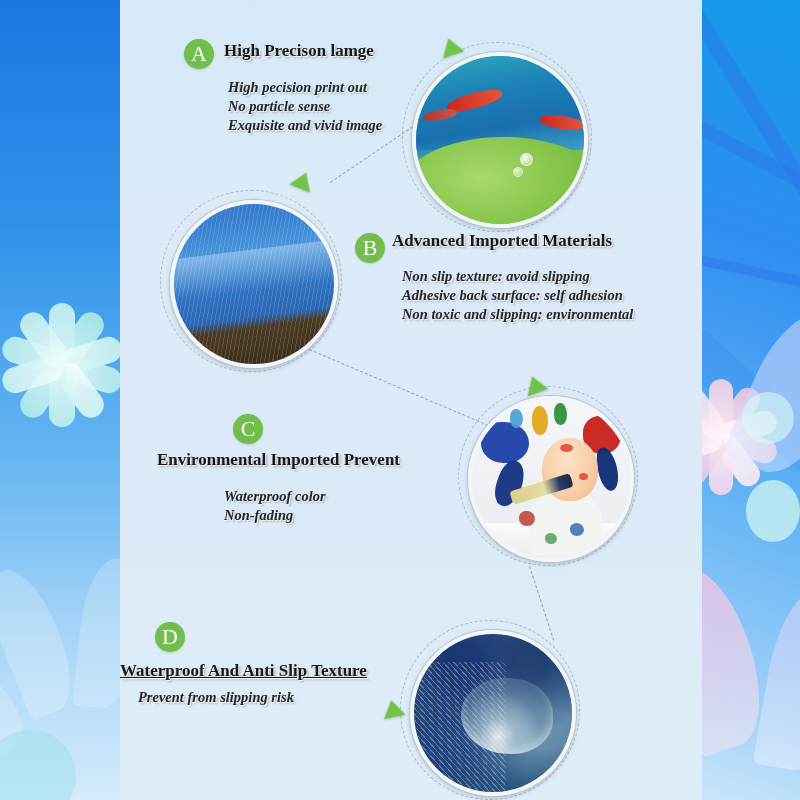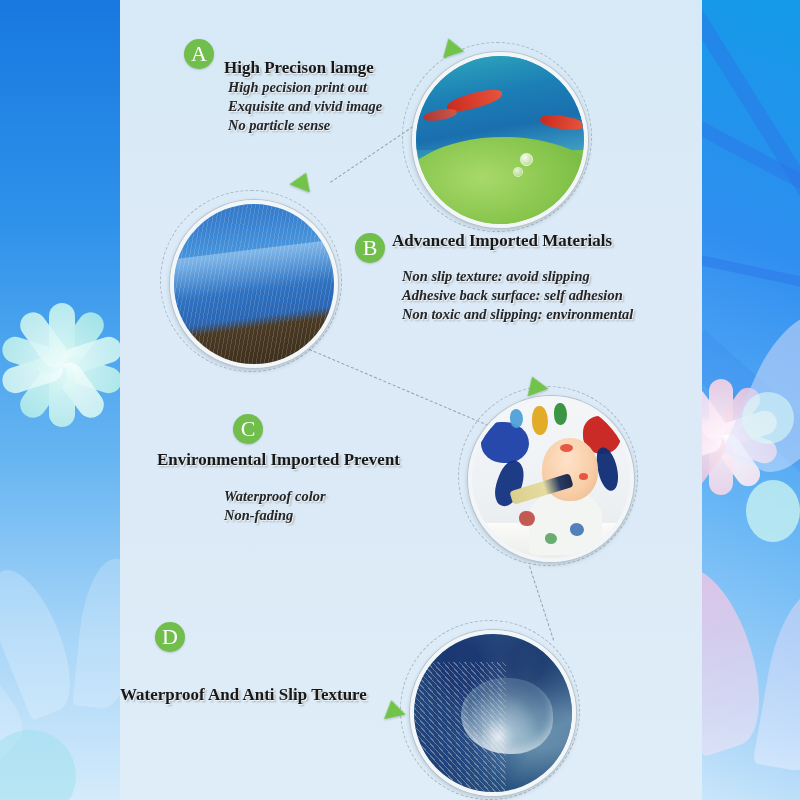--- a/index.html
+++ b/index.html
@@ -175,25 +175,25 @@
   <div class="ring-dash" style="left:402px;top:42px;width:188px;height:188px;"></div>
   <div class="ring-dash" style="left:160px;top:190px;width:180px;height:180px;"></div>
   <div class="ring-dash" style="left:458px;top:386px;width:178px;height:178px;"></div>
   <div class="ring-dash" style="left:400px;top:620px;width:178px;height:178px;"></div>
 
   <div class="dashline" style="left:330px;top:182px;width:120px;transform:rotate(-34deg);"></div>
   <div class="dashline" style="left:300px;top:345px;width:215px;transform:rotate(23deg);"></div>
   <div class="dashline" style="left:530px;top:566px;width:78px;transform:rotate(72deg);"></div>
 
   <div class="badge" style="left:184px;top:39px;">A</div>
-  <div class="f-head" style="left:224px;top:41px;margin-top:17px;">High Precison lamge</div>
+  <div class="f-head" style="left:224px;top:41px;">High Precison lamge</div>
   <div class="f-body" style="left:228px;top:78px;">
     <div>High pecision print out</div>
+    <div>No particle sense</div>
     <div>Exquisite and vivid image</div>
-    <div>No particle sense</div>
   </div>
 
   <div class="arrow" style="left:440px;top:38px;transform:rotate(-18deg);"></div>
 
   <div class="photo imgA" style="left:412px;top:52px;width:168px;height:168px;">
     <div class="inner">
       <div class="water"></div>
       <div class="pad"></div>
       <div class="koi" style="left:18%;top:22%;width:34%;height:9%;transform:rotate(-14deg);"></div>
       <div class="koi" style="left:4%;top:32%;width:20%;height:6%;transform:rotate(-8deg);opacity:.85;"></div>
@@ -244,22 +244,23 @@
       <div class="cheek" style="left:56%;top:28%;width:13px;height:8px;"></div>
       <div class="cheek" style="left:68%;top:46%;width:9px;height:7px;"></div>
       <div class="brush"></div>
       <div class="splat" style="left:30%;top:70%;width:10%;height:10%;background:#b8352a;opacity:.8;"></div>
       <div class="splat" style="left:62%;top:78%;width:9%;height:8%;background:#1e57a8;opacity:.75;"></div>
       <div class="splat" style="left:46%;top:84%;width:8%;height:7%;background:#2f8f3a;opacity:.7;"></div>
     </div>
   </div>
 
   <div class="badge" style="left:155px;top:622px;">D</div>
-  <div class="f-head" style="left:120px;top:685px;">Waterproof And Anti Slip Texture</div>
+  <div class="f-head" style="left:120px;top:661px;text-decoration:underline;">Waterproof And Anti Slip Texture</div>
   <div class="f-body" style="left:138px;top:688px;">
+    <div>Prevent from slipping risk</div>
   </div>
 
   <div class="arrow" style="left:382px;top:700px;transform:rotate(-12deg);"></div>
 
   <div class="photo imgD" style="left:410px;top:630px;width:158px;height:158px;">
     <div class="inner">
       <div class="marble"></div>
       <div class="hatch"></div>
       <div class="droplet"></div>
     </div>

